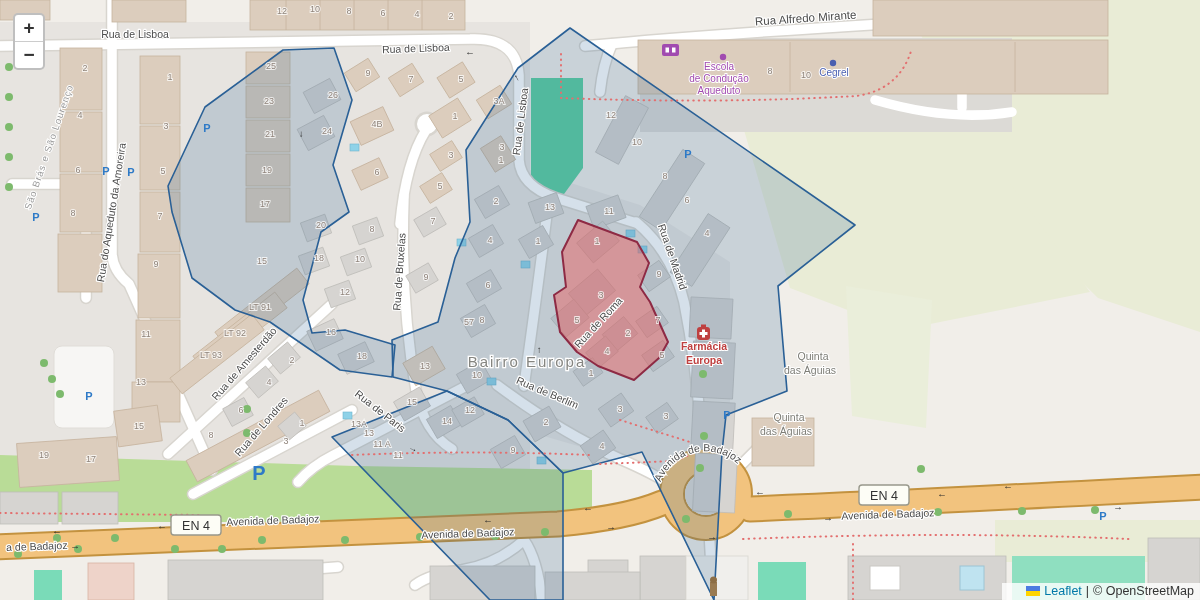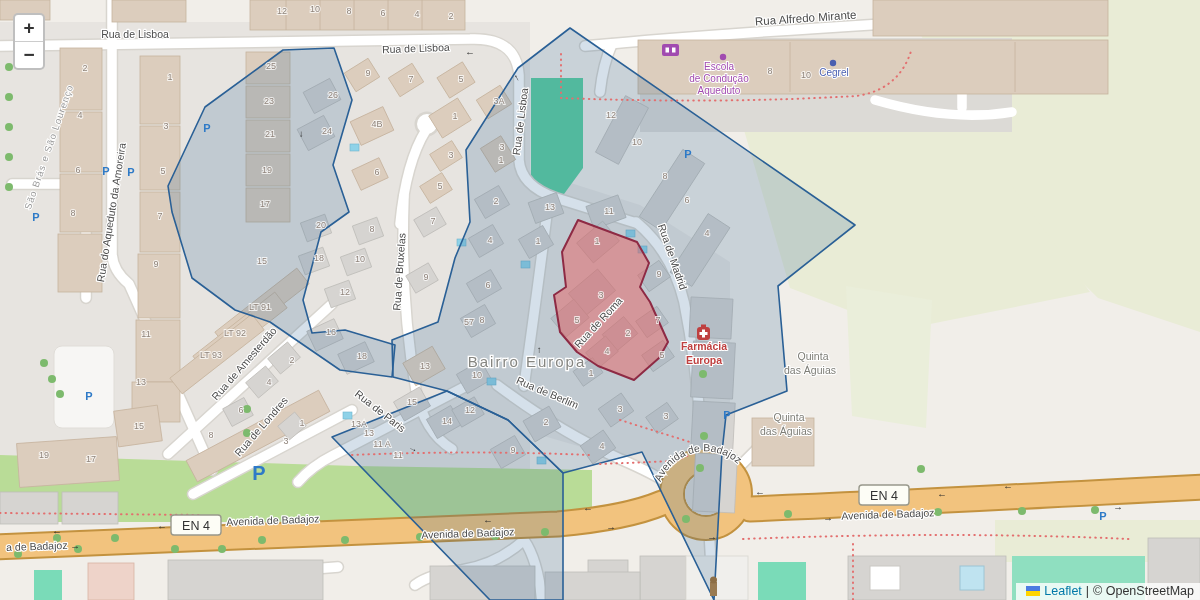--- a/index.html
+++ b/index.html
@@ -37,21 +37,21 @@
   .refbadge text{font-size:12.5px;fill:#333;text-anchor:middle;}
   .curved{font-size:10.5px;fill:#4d4d4d;paint-order:stroke;stroke:#fff;stroke-width:2.4px;}
 
   
   .zoomctl{position:absolute;left:13px;top:13px;width:28px;background:#fff;
            border:2px solid rgba(0,0,0,.25);border-radius:5px;z-index:10;}
   .zoomctl .zbtn{width:28px;height:26px;line-height:26px;text-align:center;font-size:19px;
            font-weight:bold;color:#333;cursor:pointer;user-select:none;}
   .zoomctl .zbtn:first-child{border-bottom:1px solid #ccc;}
   .attrib{position:absolute;right:0;bottom:0;background:rgba(255,255,255,.8);
-          padding:1px 6px 2px 10px;font-size:12.5px;color:#333;z-index:10;display:flex;align-items:center;gap:4px;}
+          padding:1px 6px 2px 24px;font-size:12.5px;color:#333;z-index:10;display:flex;align-items:center;gap:4px;}
   .attrib a{color:#0078a8;text-decoration:none;}
   .flag{display:inline-block;width:14px;height:10px;border:0;}
   .flag .f-top{display:block;width:14px;height:5px;background:#4c7be1;}
   .flag .f-bot{display:block;width:14px;height:5px;background:#ffd500;}
 </style>
 </head>
 <body>
 
 <div id="map">
   <svg width="1200" height="600" viewBox="0 0 1200 600">

